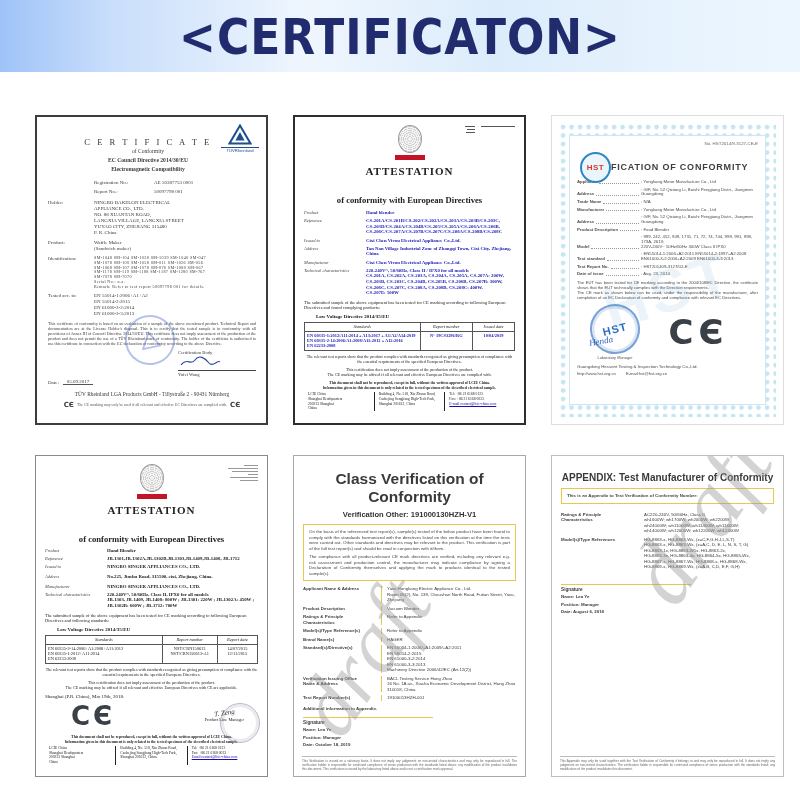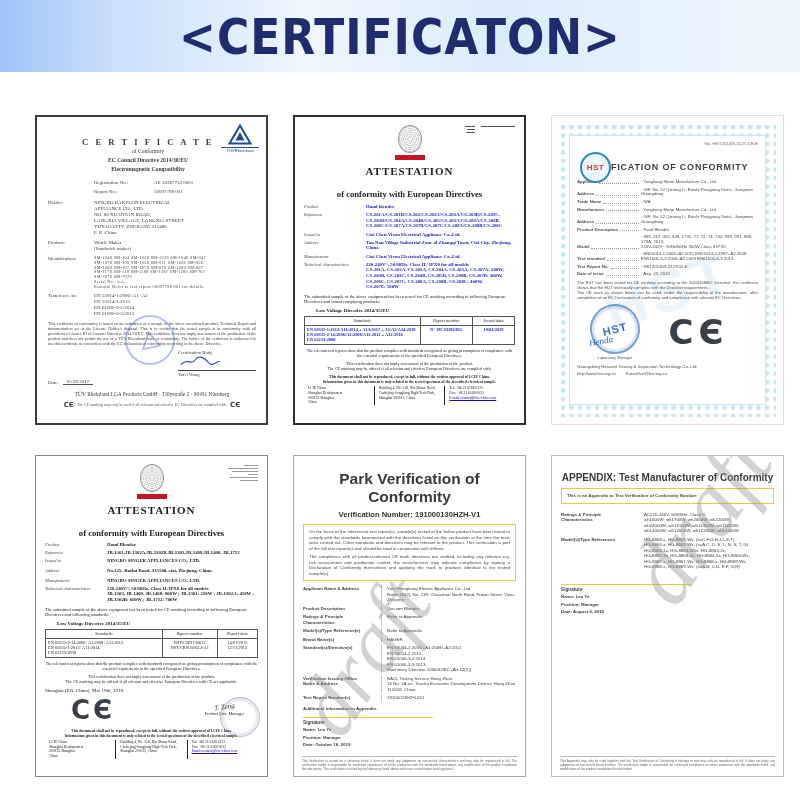--- a/index.html
+++ b/index.html
@@ -13,21 +13,21 @@
   .grid{margin:43px 0 0 35px;display:grid;grid-template-columns:233px 233px 233px;
         grid-template-rows:310px 322px;column-gap:25px;row-gap:30px;}
   .card{position:relative;background:#fff;overflow:hidden;box-sizing:border-box;}
   .pre{white-space:pre-line;}
   .ce{font-family:"DejaVu Sans",sans-serif;font-weight:bold;color:#3a4047;}
   
   .c1{border:2px solid #3c3c3c;font-family:"Liberation Serif",serif;color:#3a3a3a;padding:8px 10px 4px 11px;font-size:5px;}
   .c1-logo{position:absolute;top:7px;right:7px;width:38px;text-align:center;}
   .c1-logo-txt{font-size:4.2px;color:#1d4f91;border-top:1px solid #1d4f91;margin-top:1px;font-family:"Liberation Sans",sans-serif;}
   .c1-head{margin-top:12px;text-align:center;padding:0 42px 0 34px;line-height:1.25;}
-  .c1-title{font-size:8.6px;font-weight:bold;letter-spacing:2.5px;}
+  .c1-title{font-size:8.6px;font-weight:normal;letter-spacing:2.5px;}
   .c1-sub{font-size:5.6px;}
   .c1-dir{font-size:5.6px;font-weight:bold;margin-top:2px;}
   .c1row{display:flex;margin-top:3px;line-height:1.2;}
   .c1a{width:46px;flex:none;}
   .c1b{flex:1;display:flex;}
   .c1b1{width:60px;flex:none;}
   .c1val{flex:1;}
   .c1-ident{font-size:4.1px;letter-spacing:.4px;}
   .c1-body{margin-top:4px;font-size:4.15px;line-height:1.22;text-align:justify;}
   .c1-stamp{position:absolute;left:88px;bottom:58px;width:46px;height:46px;border:2px solid rgba(64,96,196,.38);
@@ -43,21 +43,21 @@
   .c2{border:2px solid #2e2e2e;font-family:"Liberation Serif",serif;color:#222;padding:8px 9px 4px 9px;font-size:4.8px;}
   .c4{border:1px solid #8a8a8a;font-family:"Liberation Serif",serif;color:#222;padding:8px 9px 4px 9px;font-size:4.8px;}
   .seal{width:22px;height:26px;border:1px solid #9a9a9a;border-radius:50%;margin:0 auto;
         background:repeating-radial-gradient(circle at 50% 50%,#cfcfcf 0 .7px,#f3f3f3 .7px 2px);}
   .seal-red{width:30px;height:5px;background:#c41226;margin:2px auto 0;}
   .microlines{position:absolute;top:9px;right:9px;display:flex;gap:6px;}
   .mlcol{display:flex;flex-direction:column;gap:1.6px;align-items:flex-end;}
   .mlcol i{display:block;height:1.4px;background:#555;}
   .ml-g i{background:#999;}
   .att-title{text-align:center;font-size:11px;font-weight:bold;margin-top:5px;letter-spacing:1px;}
-  .att-sub{text-align:center;font-size:8.6px;font-weight:bold;margin-top:12px;font-family:Liberation Serif, serif;}
+  .att-sub{text-align:center;font-size:8.6px;font-weight:bold;margin-top:18px;font-family:Liberation Serif, serif;}
   .atrow{display:flex;margin-top:2.5px;line-height:1.18;}
   .atl{width:62px;flex:none;font-style:italic;color:#444;font-size:4.5px;}
   .atv{flex:1;font-weight:bold;}
   .blue .atv{color:#1b1bb4;}
   .att-para{margin-top:4px;font-size:4.5px;line-height:1.2;}
   .att-dir{margin-top:3px;margin-left:12px;font-weight:bold;font-size:5px;}
   .blue .att-dir{color:#111;}
   .att-table{width:100%;border-collapse:collapse;margin-top:3px;font-size:4.4px;}
   .att-table td,.att-table th{border:1px solid #555;padding:1.5px 2px;vertical-align:top;}
   .att-table th{font-style:italic;font-weight:normal;text-align:center;}
@@ -498,22 +498,22 @@
       <div class="att-fc">
         <div class="pre">Tel: +86 21 6168 0123
 Fax: +86 21 6168 0033</div>
         <div class="link">Email:contact@lcie-china.com</div>
       </div>
     </div>
   </section>
 
   <section class="card c5">
     <div class="wm-draft">draft</div>
-    <div class="c5-title">Park Verification of Conformity</div>
-    <div class="c5-vnum">Verification Number: 191000130HZH-V1</div>
+    <div class="c5-title">Class Verification of Conformity</div>
+    <div class="c5-vnum">Verification Other: 191000130HZH-V1</div>
     <div class="ybox">
       <p>On the basis of the referenced test report(s), sample(s) tested of the below product have been found to comply with the standards harmonized with the directives listed on this verification at the time the tests were carried out. Other standards and directives may be relevant to the product. This verification is part of the full test report(s) and should be read in conjunction with it/them.</p>
       <p>The compliance with all product-relevant CE mark directives are verified, including any relevant e.g. risk assessment and production control, the manufacturer may indicate compliance by signing a Declaration of Conformity themselves and applying the mark to products identical to the tested sample(s).</p>
     </div>
     <div class="vrow" style="margin-top:5px">
       <span class="vl">Applicant Name &amp; Address</span>
       <span class="vv">Yiwu Hongkang Electric Appliance Co., Ltd.
 Room 05(2), No. 139, Choushan North Road, Futian Street, Yiwu,
 Zhejiang</span>
     </div>

